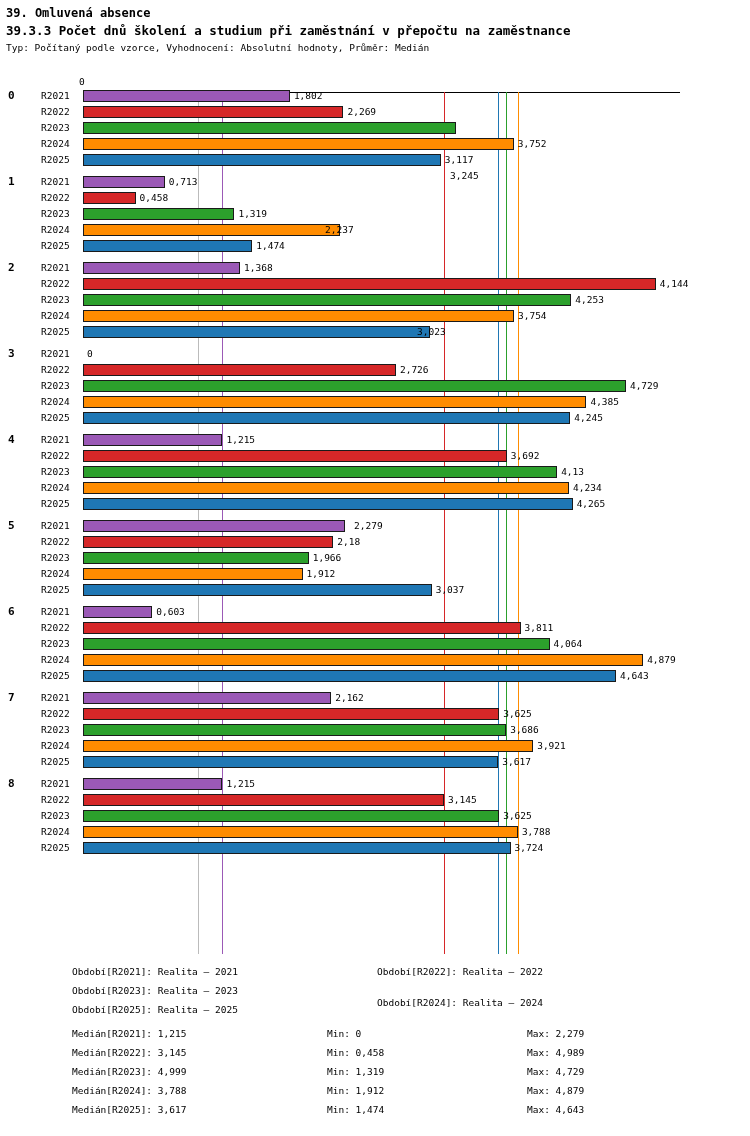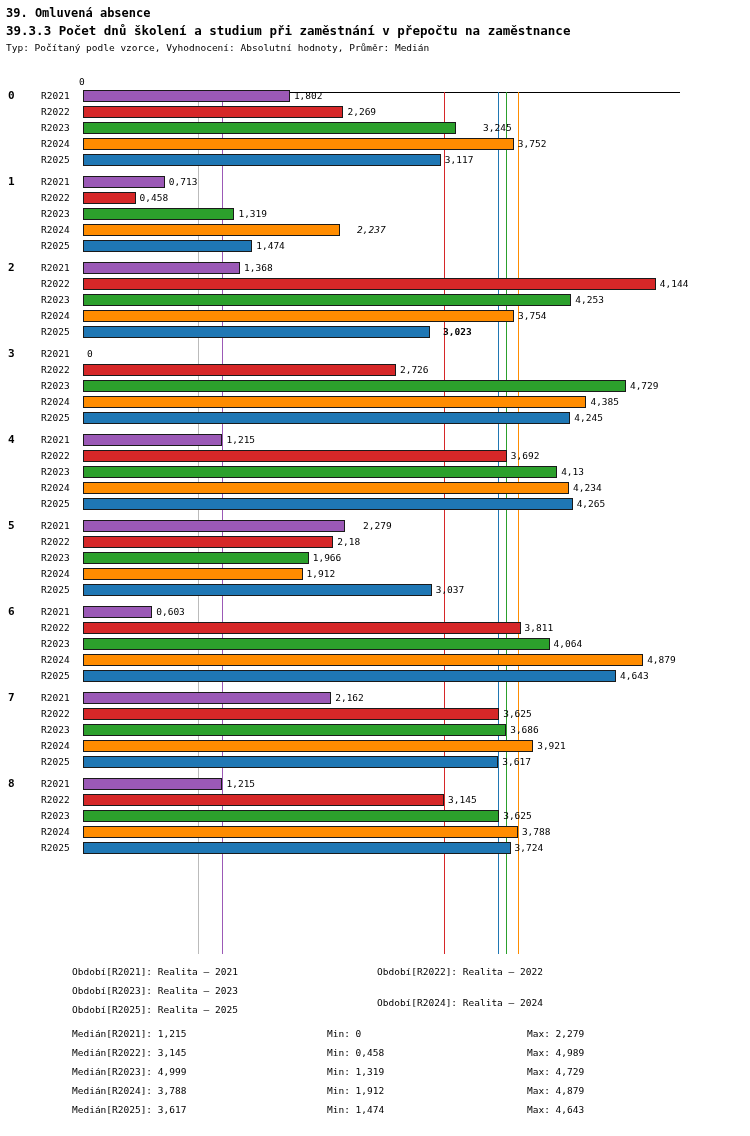--- a/index.html
+++ b/index.html
@@ -88,21 +88,21 @@
       <div class="val" style="left: 293.883px;">1,802</div>
     </div>
     <div class="row" style="top: 104px; width: 750px;">
       <div class="row-label">R2022</div>
       <div class="bar" style="width: 260.499px; background: rgb(214, 39, 40);"></div>
       <div class="val" style="left: 347.499px;">2,269</div>
     </div>
     <div class="row" style="top: 120px; width: 750px;">
       <div class="row-label">R2023</div>
       <div class="bar" style="width: 372.551px; background: rgb(44, 160, 44);"></div>
-      <div class="val" style="left: 483px;">3,245</div>
+      <div class="val" style="left: 450px; margin-top: 48px;">3,245</div>
     </div>
     <div class="row" style="top: 136px; width: 750px;">
       <div class="row-label">R2024</div>
       <div class="bar" style="width: 430.758px; background: rgb(255, 140, 0);"></div>
       <div class="val" style="left: 517.758px;">3,752</div>
     </div>
     <div class="row" style="top: 152px; width: 750px;">
       <div class="row-label">R2025</div>
       <div class="bar" style="width: 357.856px; background: rgb(31, 119, 180);"></div>
       <div class="val" style="left: 444.856px;">3,117</div>
@@ -119,21 +119,21 @@
       <div class="val" style="left: 139.582px;">0,458</div>
     </div>
     <div class="row" style="top: 206px; width: 750px;">
       <div class="row-label">R2023</div>
       <div class="bar" style="width: 151.431px; background: rgb(44, 160, 44);"></div>
       <div class="val" style="left: 238.431px;">1,319</div>
     </div>
     <div class="row" style="top: 222px; width: 750px;">
       <div class="row-label">R2024</div>
       <div class="bar" style="width: 256.825px; background: rgb(255, 140, 0);"></div>
-      <div class="val" style="left: 357px; font-style: italic;">2,237</div>
+      <div class="val" style="left: 325px;">2,237</div>
     </div>
     <div class="row" style="top: 238px; width: 750px;">
       <div class="row-label">R2025</div>
       <div class="bar" style="width: 169.227px; background: rgb(31, 119, 180);"></div>
       <div class="val" style="left: 256.227px;">1,474</div>
     </div>
     <div class="group-label" style="top: 261px;">2</div>
     <div class="row" style="top: 260px; width: 750px;">
       <div class="row-label">R2021</div>
       <div class="bar" style="width: 157.057px; background: rgb(155, 89, 182);"></div>
@@ -150,21 +150,21 @@
       <div class="val" style="left: 575.277px;">4,253</div>
     </div>
     <div class="row" style="top: 308px; width: 750px;">
       <div class="row-label">R2024</div>
       <div class="bar" style="width: 430.988px; background: rgb(255, 140, 0);"></div>
       <div class="val" style="left: 517.988px;">3,754</div>
     </div>
     <div class="row" style="top: 324px; width: 750px;">
       <div class="row-label">R2025</div>
       <div class="bar" style="width: 347.064px; background: rgb(31, 119, 180);"></div>
-      <div class="val" style="left: 443px; font-weight: bold;">3,023</div>
+      <div class="val" style="left: 417px;">3,023</div>
     </div>
     <div class="group-label" style="top: 347px;">3</div>
     <div class="row" style="top: 346px; width: 750px;">
       <div class="row-label">R2021</div>
       <div class="val" style="left: 87px;">0</div>
     </div>
     <div class="row" style="top: 362px; width: 750px;">
       <div class="row-label">R2022</div>
       <div class="bar" style="width: 312.966px; background: rgb(214, 39, 40);"></div>
       <div class="val" style="left: 399.966px;">2,726</div>
@@ -207,21 +207,21 @@
     </div>
     <div class="row" style="top: 496px; width: 750px;">
       <div class="row-label">R2025</div>
       <div class="bar" style="width: 489.655px; background: rgb(31, 119, 180);"></div>
       <div class="val" style="left: 576.655px;">4,265</div>
     </div>
     <div class="group-label" style="top: 519px;">5</div>
     <div class="row" style="top: 518px; width: 750px;">
       <div class="row-label">R2021</div>
       <div class="bar" style="width: 261.647px; background: rgb(155, 89, 182);"></div>
-      <div class="val" style="left: 363px;">2,279</div>
+      <div class="val" style="left: 354px;">2,279</div>
     </div>
     <div class="row" style="top: 534px; width: 750px;">
       <div class="row-label">R2022</div>
       <div class="bar" style="width: 250.281px; background: rgb(214, 39, 40);"></div>
       <div class="val" style="left: 337.281px;">2,18</div>
     </div>
     <div class="row" style="top: 550px; width: 750px;">
       <div class="row-label">R2023</div>
       <div class="bar" style="width: 225.712px; background: rgb(44, 160, 44);"></div>
       <div class="val" style="left: 312.712px;">1,966</div>

